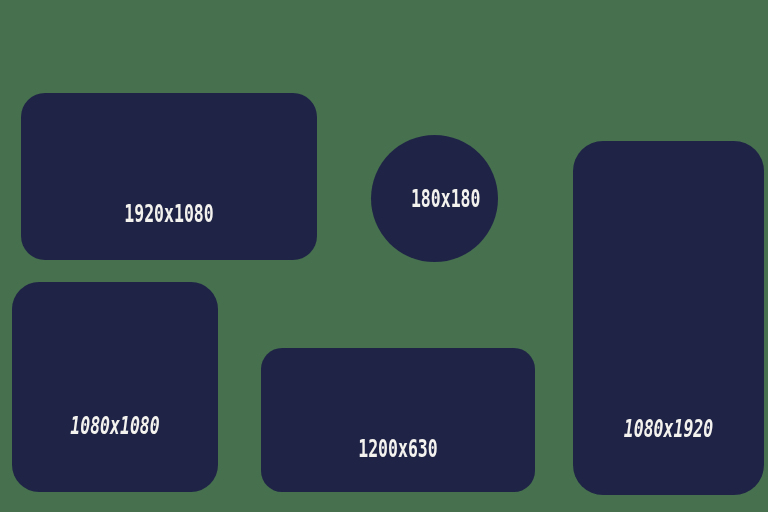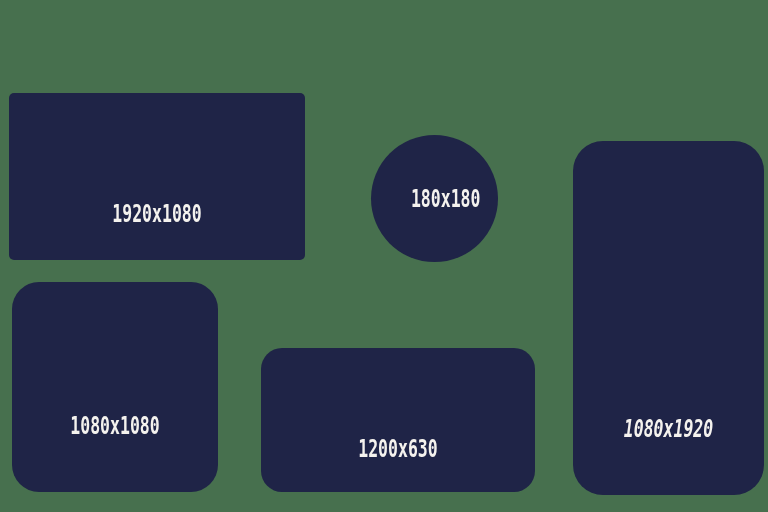--- a/index.html
+++ b/index.html
@@ -24,30 +24,30 @@
     right: 0;
     text-align: center;
     font-size: 25px;
     line-height: 25px;
     font-weight: bold;
     color: var(--label, #F4F2EE);
     transform: scaleX(0.66);
     white-space: nowrap;
   }
   
-  .shape.r-1920 { left: 9px; top: 93px; width: 296px; height: 167px; border-radius: 5px; }
+  .shape.r-1920 { left: 21px; top: 93px; width: 296px; height: 167px; border-radius: 24px; }
   .shape.r-1920 .lbl { top: 108px; }
   
   .shape.r-circle {
     left: 371px; top: 135px; width: 127px; height: 127px; border-radius: 50%;
     display: flex; align-items: center; justify-content: flex-end;
   }
   .shape.r-circle .lbl { position: static; }
   
-  .shape.r-square { left: 12px; top: 282px; width: 206px; height: 210px; border-radius: 27px; }
+  .shape.r-square { left: 12px; top: 282px; width: 206px; height: 210px; border-radius: 27px; font-style: italic; }
   .shape.r-square .lbl { top: 131px; }
   
   .shape.r-1200 { left: 261px; top: 348px; width: 274px; height: 144px; border-radius: 21px; }
   .shape.r-1200 .lbl { top: 88px; }
   
   .shape.r-portrait { left: 573px; top: 141px; width: 191px; height: 354px; border-radius: 30px; font-style: italic; }
   .shape.r-portrait .lbl { top: 275px; }
 </style>
 </head>
 <body>

